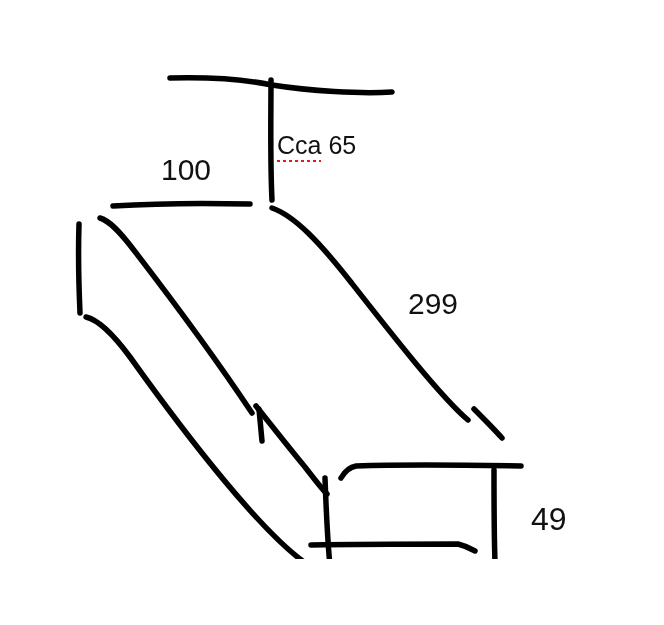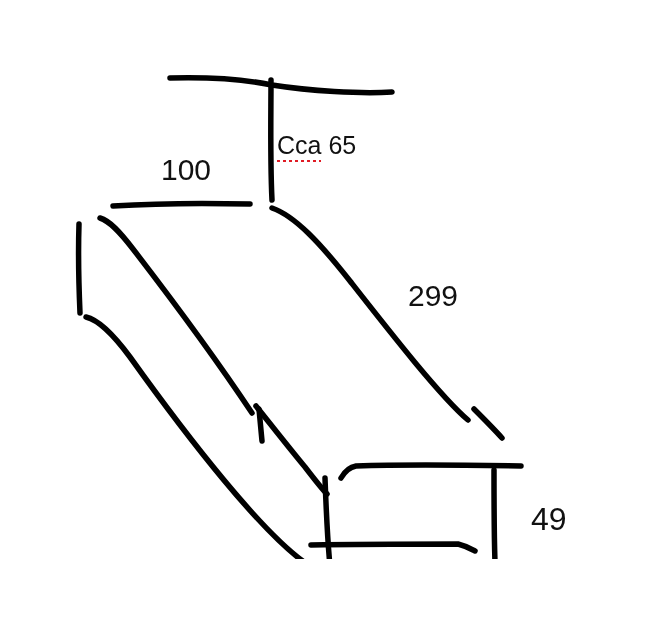--- a/index.html
+++ b/index.html
@@ -33,21 +33,21 @@
     line-height: 1;
     user-select: none;
   }
   #label-100 {
     left: 161px;
     top: 155px;
     font-size: 30px;
   }
   #label-299 {
     left: 408px;
-    top: 281px;
+    top: 289px;
     font-size: 30px;
   }
   #label-49 {
     left: 531px;
     top: 503px;
     font-size: 32px;
   }
   #label-cca65 {
     left: 277px;
     top: 133px;

